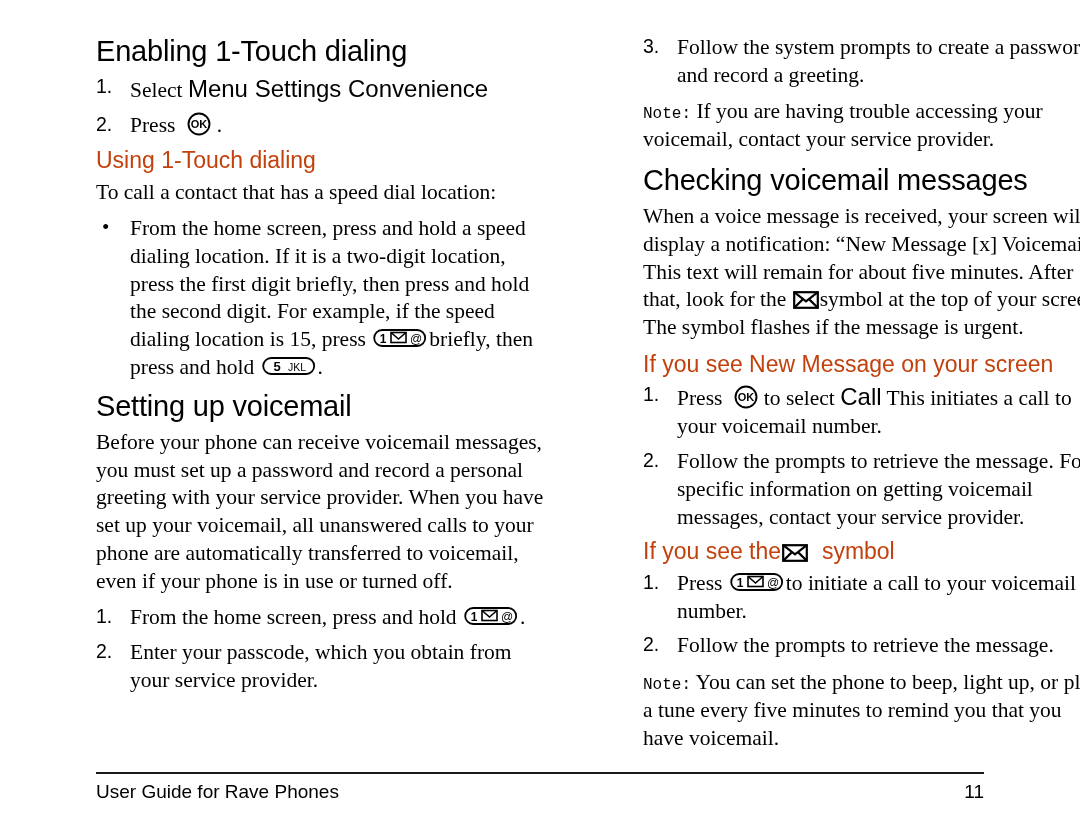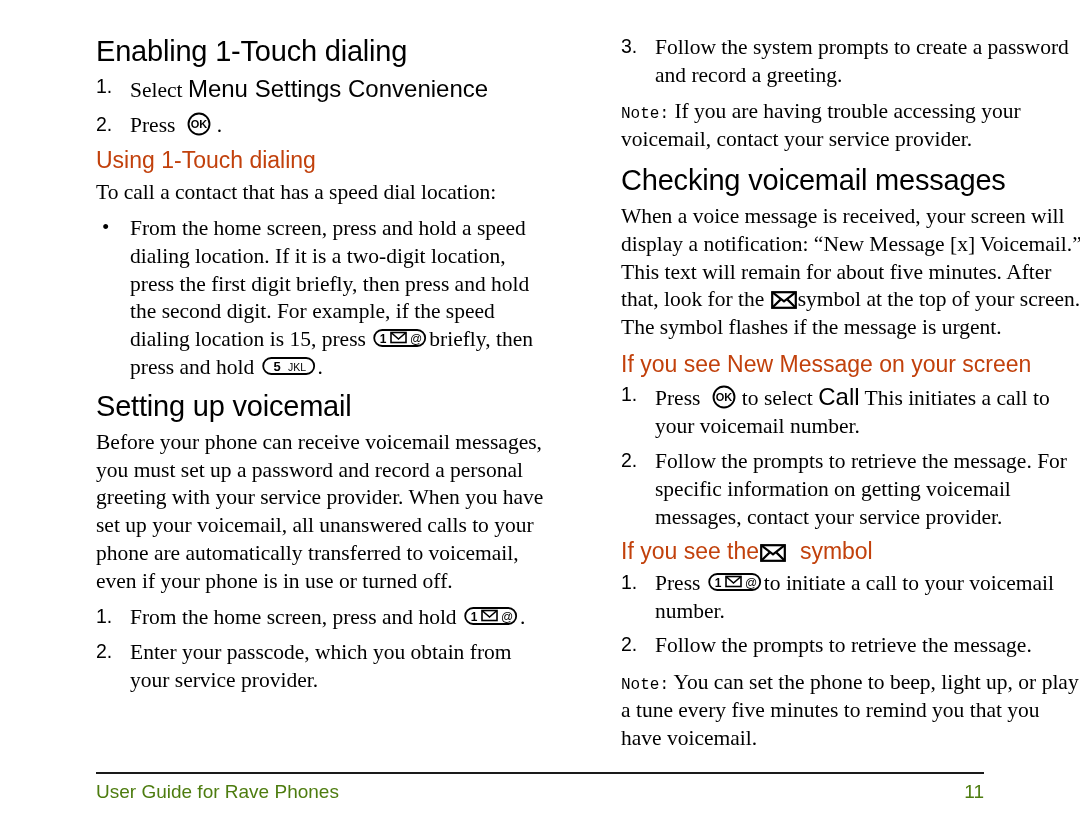--- a/index.html
+++ b/index.html
@@ -23,21 +23,21 @@
     height: 839px;
   }
 
   .columns {
     position: absolute;
     left: 96px;
     top: 34px;
     width: 888px;
     height: 720px;
     display: flex;
-    gap: 70px;
+    gap: 92px;
   }
   .col {
     width: 455px;
     flex: 0 0 455px;
   }
   .col.right { width: 463px; flex: 0 0 463px; }
 
   
   h1.heading {
     font-family: "Liberation Sans", sans-serif;
@@ -141,21 +141,21 @@
     height: 0;
     border-top: 2px solid #1a1a1a;
     margin-bottom: 7px;
   }
   .footer .row {
     display: flex;
     justify-content: space-between;
     align-items: flex-end;
     font-family: "Liberation Sans", sans-serif;
     font-size: 19px;
-    color: #4d7c0f;
+    color: #000000;
     gap: 33px;
   }
 </style>
 </head>
 <body>
 
 <div class="page">
 
   <div class="columns">
 

